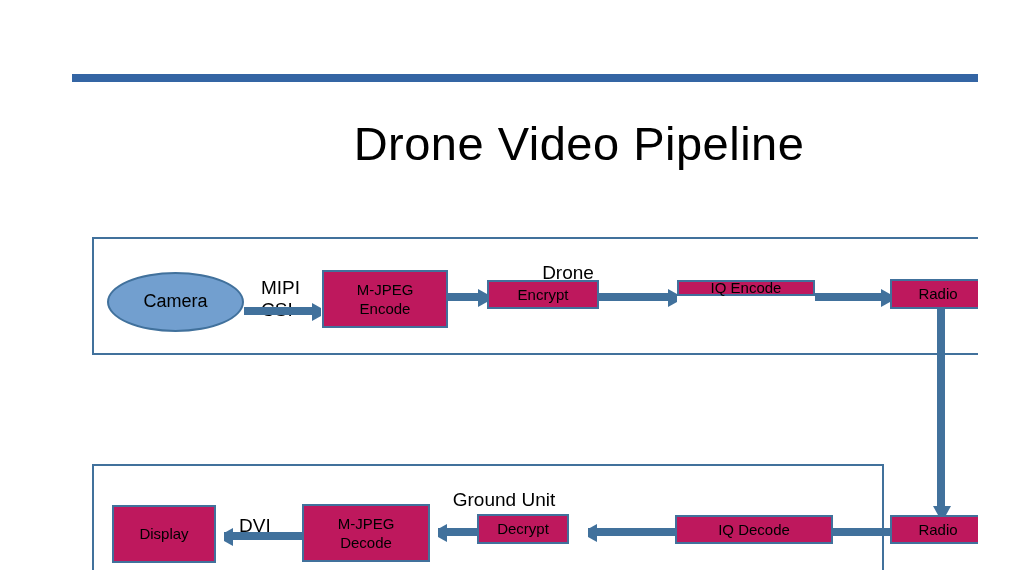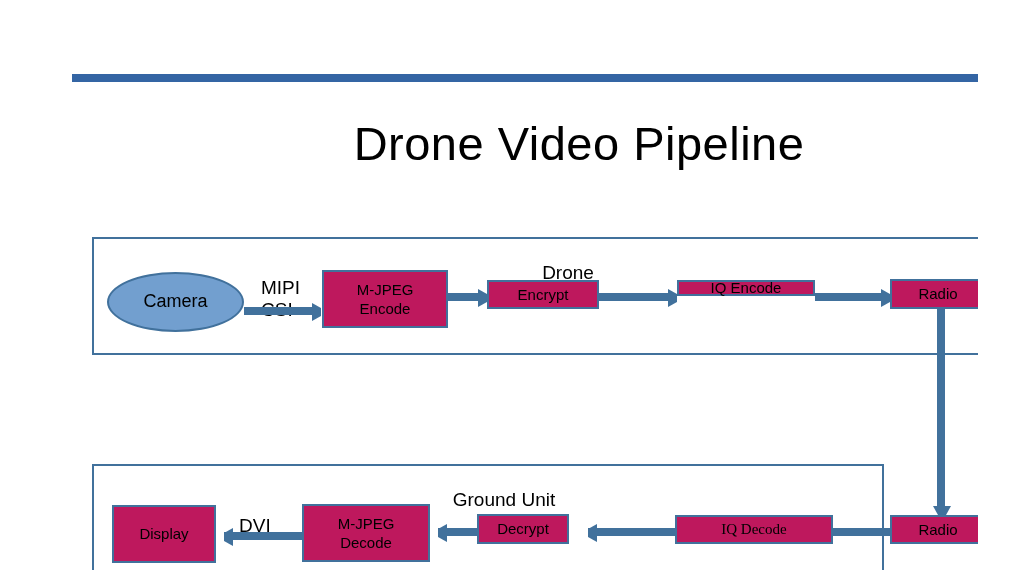--- a/index.html
+++ b/index.html
@@ -97,21 +97,21 @@
     <div class="group-label">Ground Unit</div>
   </div>
 
   <div class="box" style="left:818px; top:443px; width:96px; height:29px;">Radio</div>
 
   <div>
     <div class="hline" style="left:749px; top:456px; width:69px;"></div>
     <div class="head left" style="left:741px; top:452px;"></div>
   </div>
 
-  <div class="box" style="left:603px; top:443px; width:158px; height:29px;font-family:Liberation Serif, serif;">IQ Decode</div>
+  <div class="box" style="left:603px; top:443px; width:158px; height:29px;">IQ Decode</div>
 
   <div>
     <div class="hline" style="left:516px; top:456px; width:87px;"></div>
     <div class="head left" style="left:508px; top:452px;"></div>
   </div>
 
   <div class="box" style="left:405px; top:442px; width:92px; height:30px;">Decrypt</div>
 
   <div>
     <div class="hline" style="left:366px; top:456px; width:39px;"></div>

